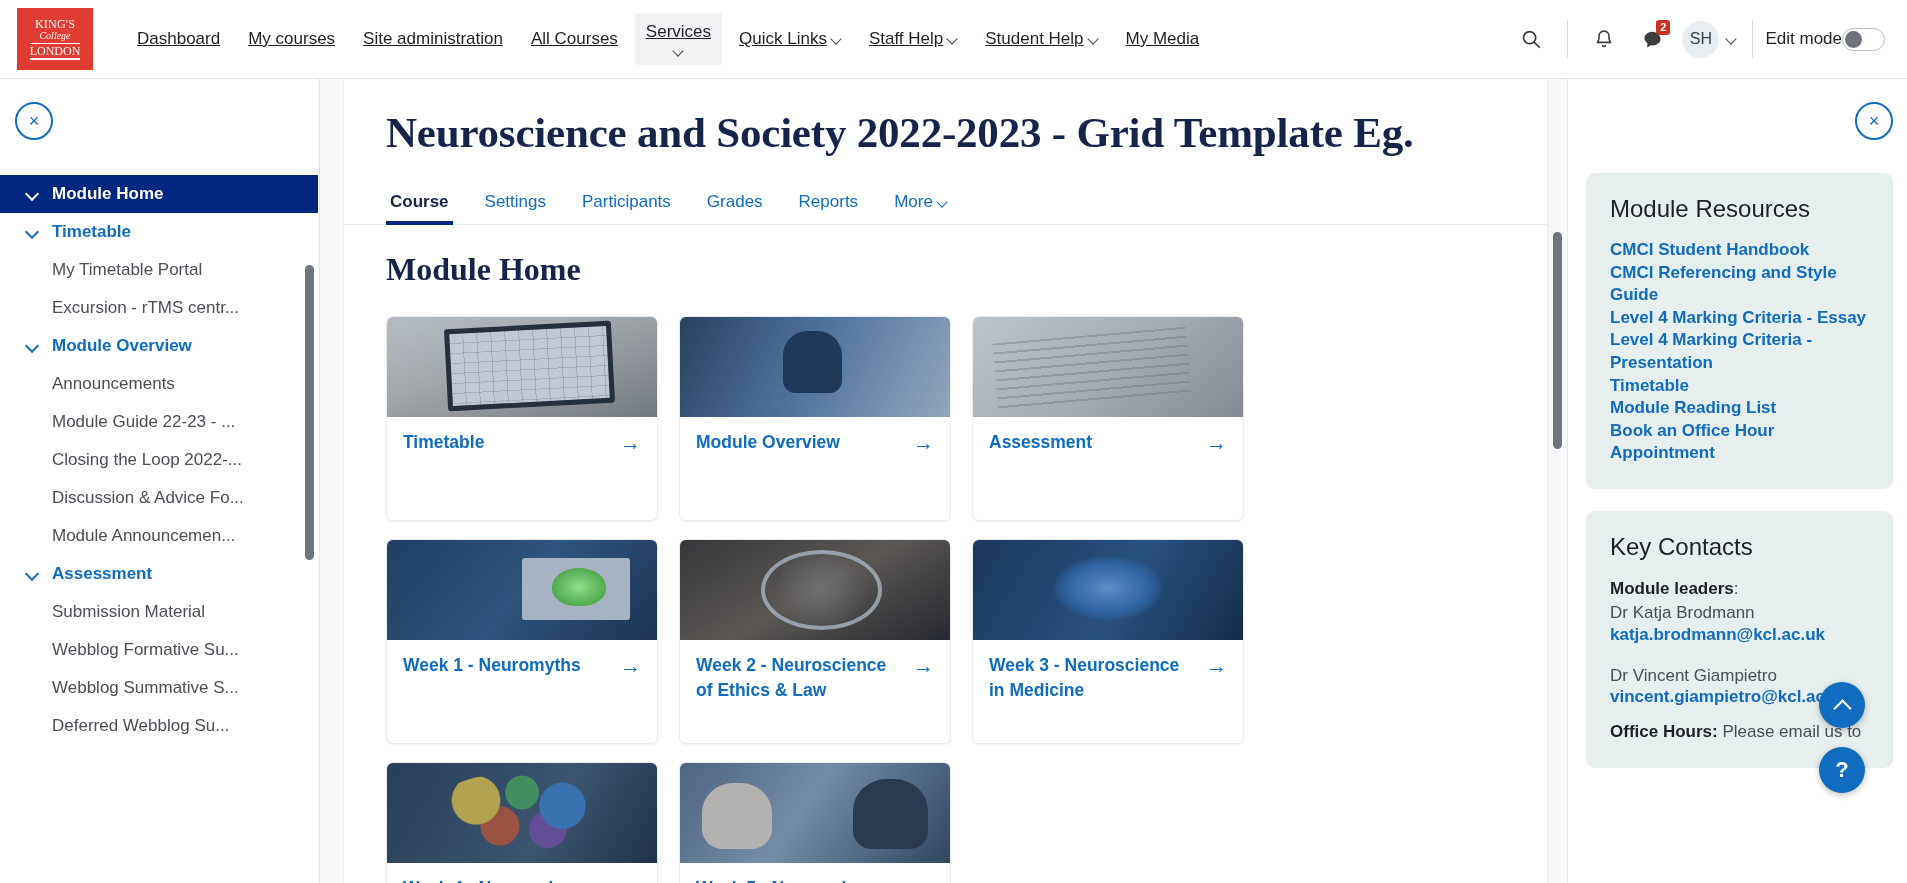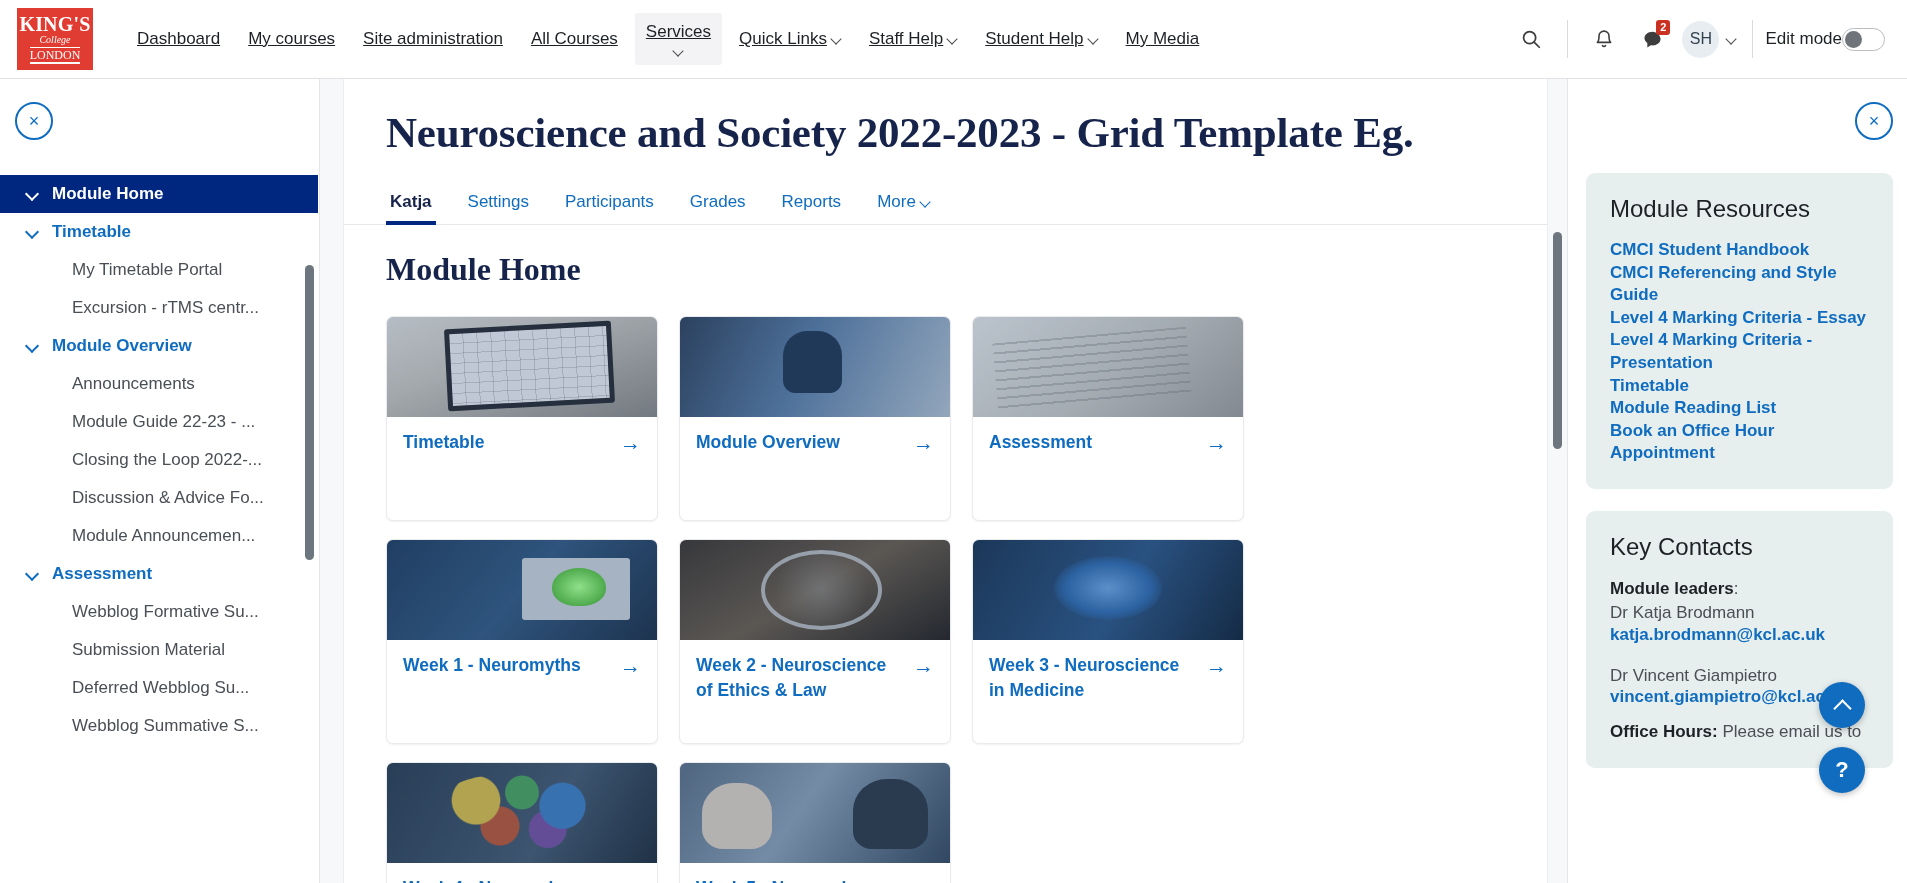--- a/index.html
+++ b/index.html
@@ -25,21 +25,21 @@
     margin-left: 17px;
     background: #e03c31;
     color: #fff;
     display: flex; flex-direction: column;
     align-items: center; justify-content: center;
     font-family: "Liberation Serif", serif;
     line-height: 1;
     flex: none;
     cursor: pointer;
   }
-  .kcl-logo .l1 { font-size: 20px; letter-spacing: .2px; font-weight: 700; }
+  .kcl-logo .l1 { font-size: 12px; letter-spacing: .2px; font-weight: 400; }
   .kcl-logo .l2 { font-size: 10px; font-style: italic; margin-top: 1px; }
   .kcl-logo .l3 { font-size: 12px; margin-top: 2px; border-top: 1px solid #fff; border-bottom: 2px solid #fff; padding: 1px 0; }
 
   .nav-links { display: flex; align-items: center; margin-left: 30px; height: 100%; text-decoration: underline; }
   .nav-link {
     font-size: 17px; color: #1d2125;
     padding: 9px 11px; margin: 0 3px;
     text-decoration: none; white-space: nowrap;
     display: flex; align-items: center; gap: 5px;
     cursor: pointer; border-radius: 3px;
@@ -117,21 +117,21 @@
   .ci-chev {
     width: 14px; flex: none; margin-right: 12px;
     position: relative; height: 14px;
   }
   .ci-chev::after {
     content: ""; position: absolute; left: 1px; top: 2px;
     width: 8px; height: 8px;
     border-right: 2.2px solid currentColor; border-bottom: 2.2px solid currentColor;
     transform: rotate(45deg);
   }
-  .ci-leaf { color: #4a4f55; padding-left: 72px; font-weight: 400; }
+  .ci-leaf { color: #4a4f55; padding-left: 52px; font-weight: 400; }
   .ci-label { overflow: hidden; text-overflow: ellipsis; }
 
   .ci-scrollbar {
     position: absolute; left: 305px; top: 186px;
     width: 9px; height: 295px;
     background: #6d767f; border-radius: 5px;
   }
 
   
   .center {
@@ -453,41 +453,41 @@
         <span class="ci-label">Discussion &amp; Advice Fo...</span>
       </div>
       <div class="ci-item ci-leaf">
         <span class="ci-label">Module Announcemen...</span>
       </div>
       <div class="ci-item ci-section">
         <span class="ci-chev"></span>
         <span class="ci-label">Assessment</span>
       </div>
       <div class="ci-item ci-leaf">
+        <span class="ci-label">Submission Material</span>
+      </div>
+      <div class="ci-item ci-leaf">
         <span class="ci-label">Webblog Formative Su...</span>
       </div>
       <div class="ci-item ci-leaf">
-        <span class="ci-label">Submission Material</span>
+        <span class="ci-label">Webblog Summative S...</span>
       </div>
       <div class="ci-item ci-leaf">
         <span class="ci-label">Deferred Webblog Su...</span>
-      </div>
-      <div class="ci-item ci-leaf">
-        <span class="ci-label">Webblog Summative S...</span>
       </div>
     </div>
   <div class="ci-scrollbar"></div>
 </aside>
 
 <main class="center">
   <div class="course-card">
     <h1 class="page-title">Neuroscience and Society 2022-2023 - Grid Template Eg.</h1>
     <div class="tabs" id="course-tabs">
         <div class="tab active">
-          <span>Katja</span>
+          <span>Course</span>
         </div>
         <div class="tab">
           <span>Settings</span>
         </div>
         <div class="tab">
           <span>Participants</span>
         </div>
         <div class="tab">
           <span>Grades</span>
         </div>

